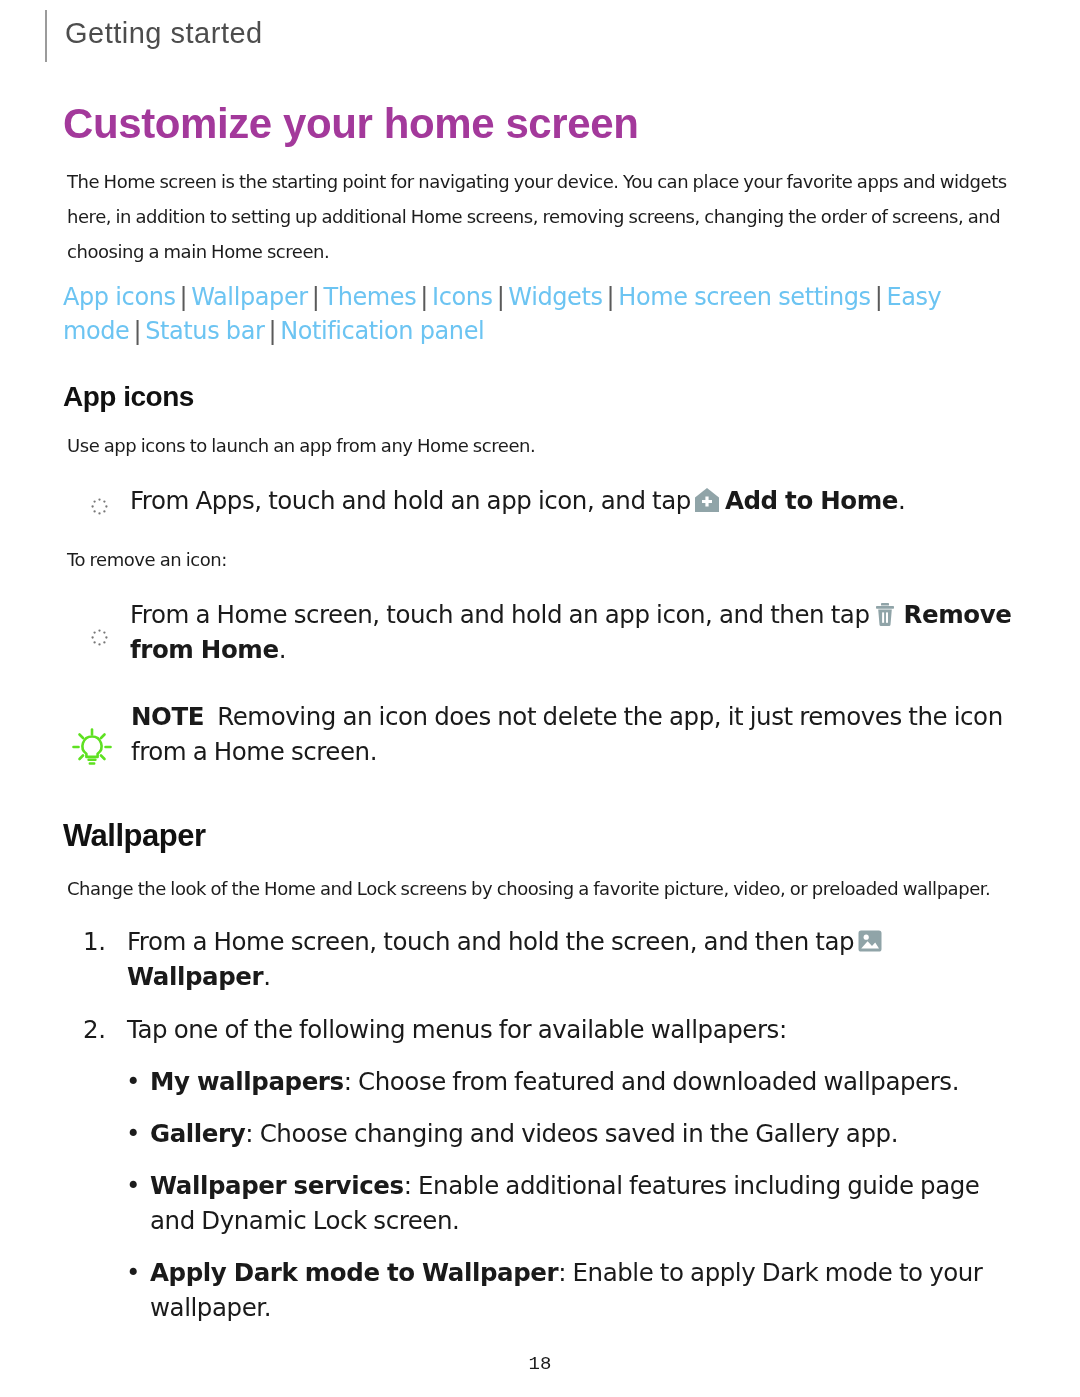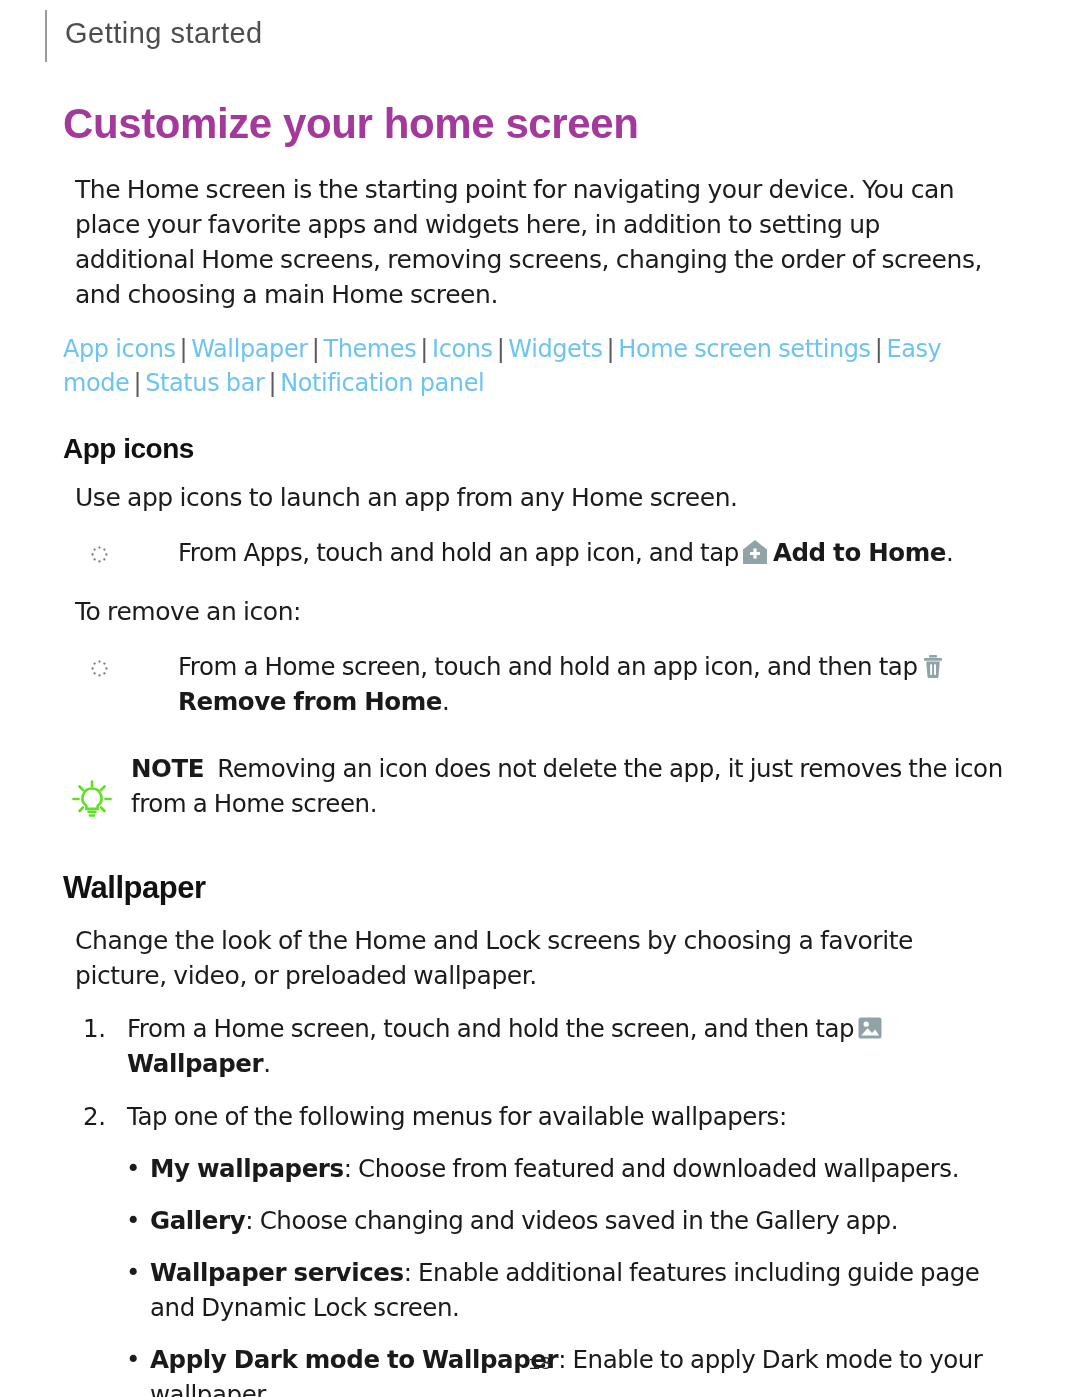--- a/index.html
+++ b/index.html
@@ -63,32 +63,32 @@
 
   
   .content {
     position: absolute;
     left: 63px;
     top: 160px;
     width: 955px;
   }
 
   p.body {
-    margin: 12px;
-    font-size: 25px;
+    margin: 4px;
+    font-size: 18px;
     line-height: 35px;
     color: #1c1c1c;
     font-family: "DejaVu Sans", sans-serif;
     letter-spacing: -0.45px;
     word-spacing: -0.8px;
   }
 
   
   .linkbar {
-    margin-top: 20px;
+    margin-top: 11px;
     font-size: 24px;
     line-height: 34px;
     letter-spacing: -0.4px;
     word-spacing: -0.6px;
     max-width: 900px;
   }
   .linkbar a {
     color: #6cc4f2;
     text-decoration: none;
     font-family: "DejaVu Sans", sans-serif;
@@ -105,23 +105,22 @@
     color: #111111;
     margin: 0;
     letter-spacing: -0.5px;
   }
   h2.section.s1 { font-size: 28px; line-height: 34px; margin-top: 32px; margin-bottom: 14px; }
   h2.section.s2 { font-size: 31px; line-height: 38px; margin-top: 48px; margin-bottom: 16px; }
 
   
   .dot-item {
     display: flex;
-    align-items: flex-start;
+    align-items: center;
     margin-top: 20px;
-    gap: 48px;
   }
   .dot-bullet {
     flex: 0 0 auto;
     width: 17px;
     height: 17px;
     margin-left: 28px;
     margin-right: 22px;
     margin-top: 11px;
   }
   .dot-bullet svg { display: block; }

